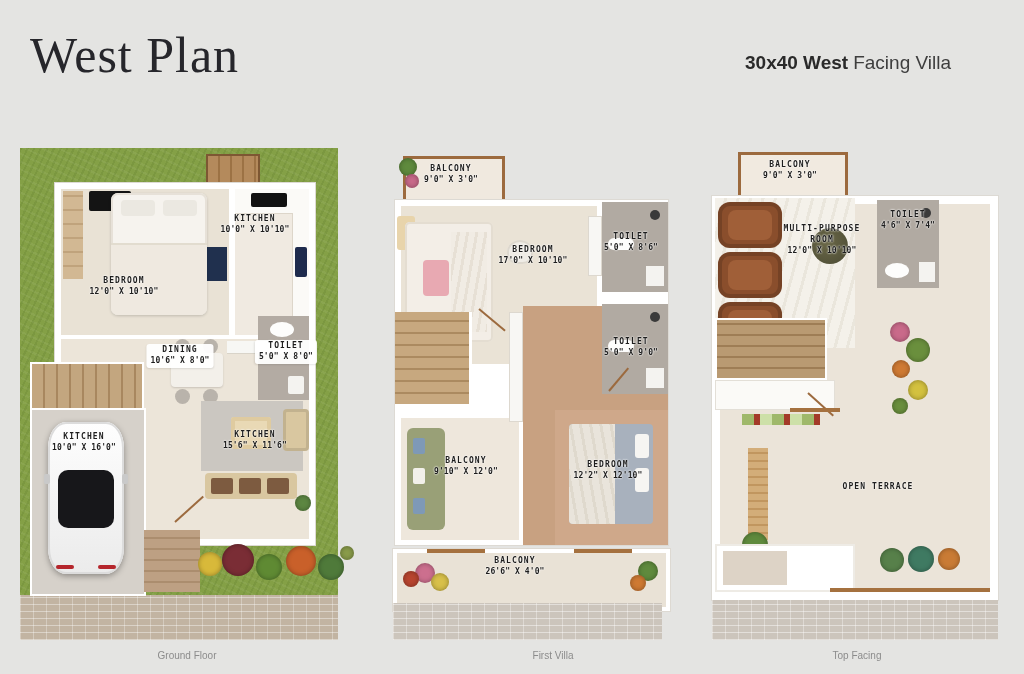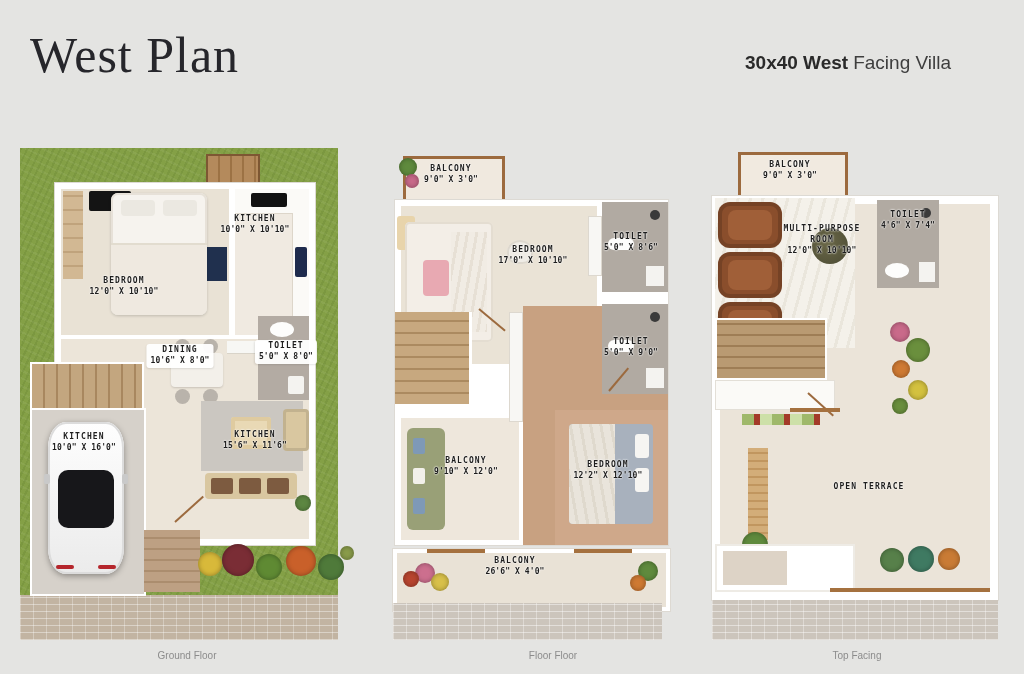--- a/index.html
+++ b/index.html
@@ -297,22 +297,22 @@
       <div class="dm">9'0" X 3'0"</div>
     </div>
     <div class="lbl wrap" style="left:112px;top:76px;">
       <div class="nm">MULTI-PURPOSE ROOM</div>
       <div class="dm">12'0" X 10'10"</div>
     </div>
     <div class="lbl" style="left:198px;top:62px;">
       <div class="nm">TOILET</div>
       <div class="dm">4'6" X 7'4"</div>
     </div>
-    <div class="lbl" style="left:159px;top:334px;">
+    <div class="lbl" style="left:168px;top:334px;">
       <div class="nm">OPEN TERRACE</div>
     </div>
   </div>
 
   <div class="caption" style="left:187px;top:650px;">Ground Floor</div>
-  <div class="caption" style="left:553px;top:650px;">Floor Floor</div>
+  <div class="caption" style="left:553px;top:650px;">First Villa</div>
   <div class="caption" style="left:857px;top:650px;">Top Facing</div>
 
 </div>
 
 </body></html>

